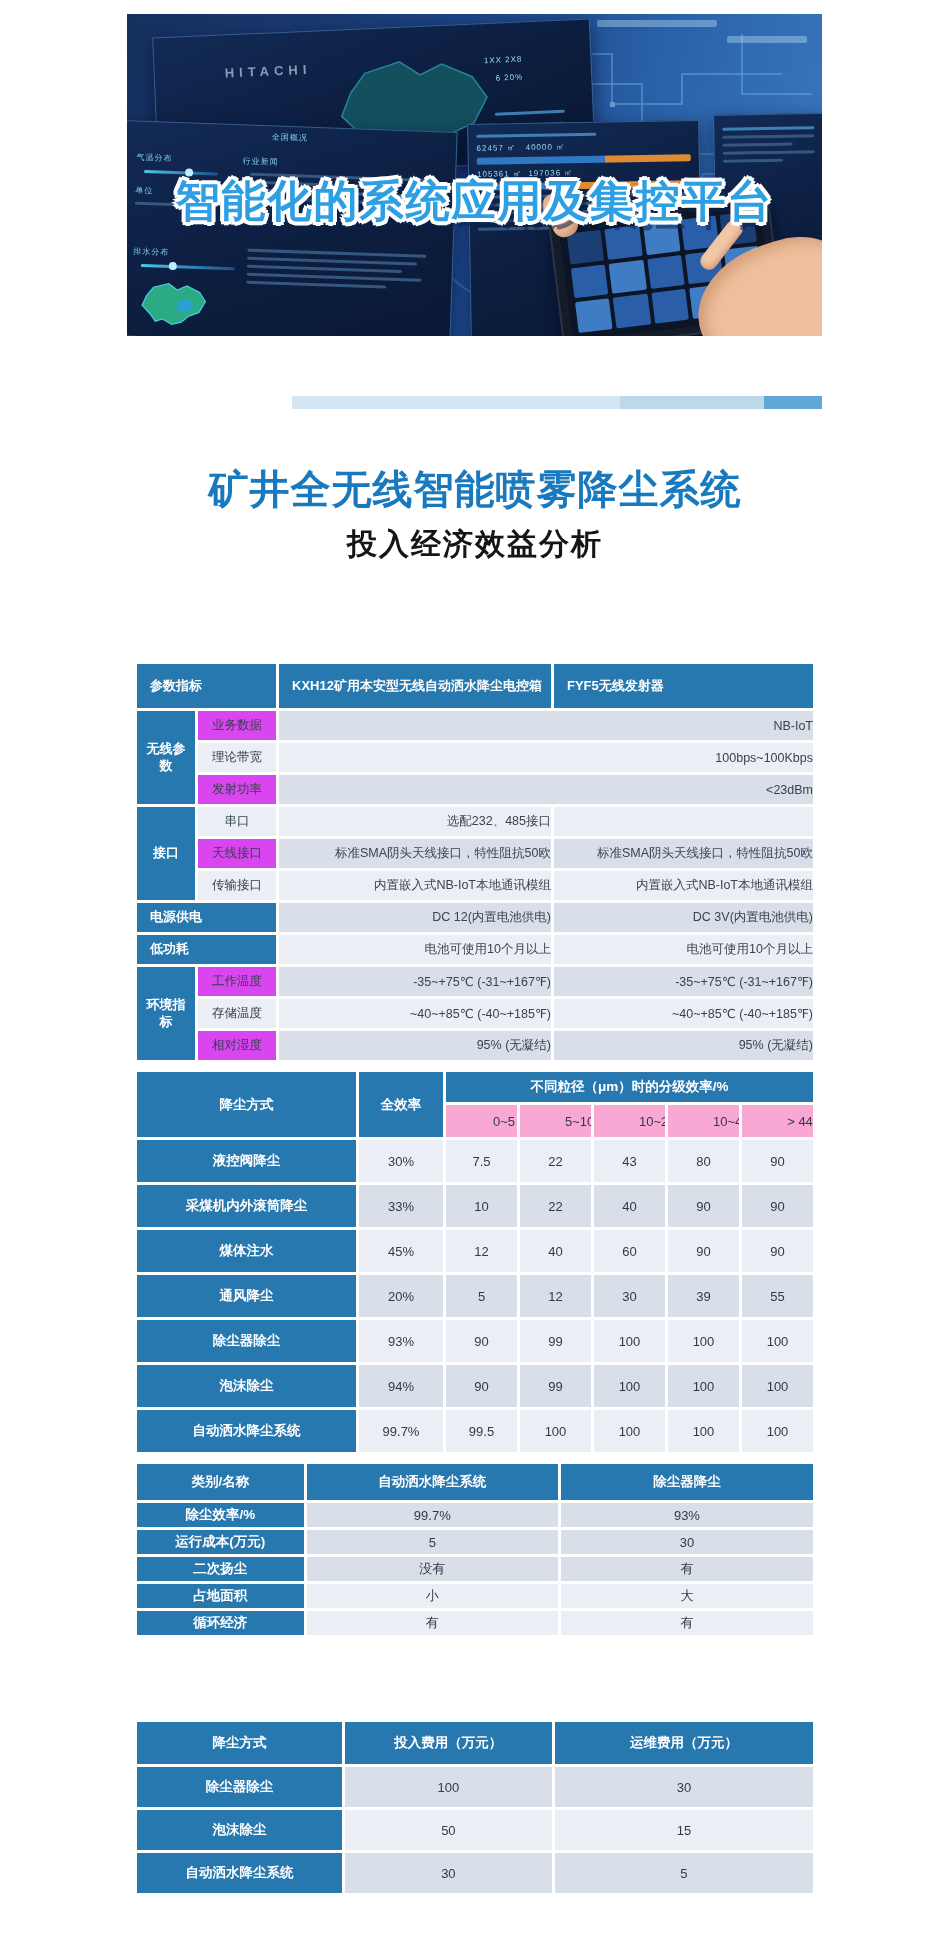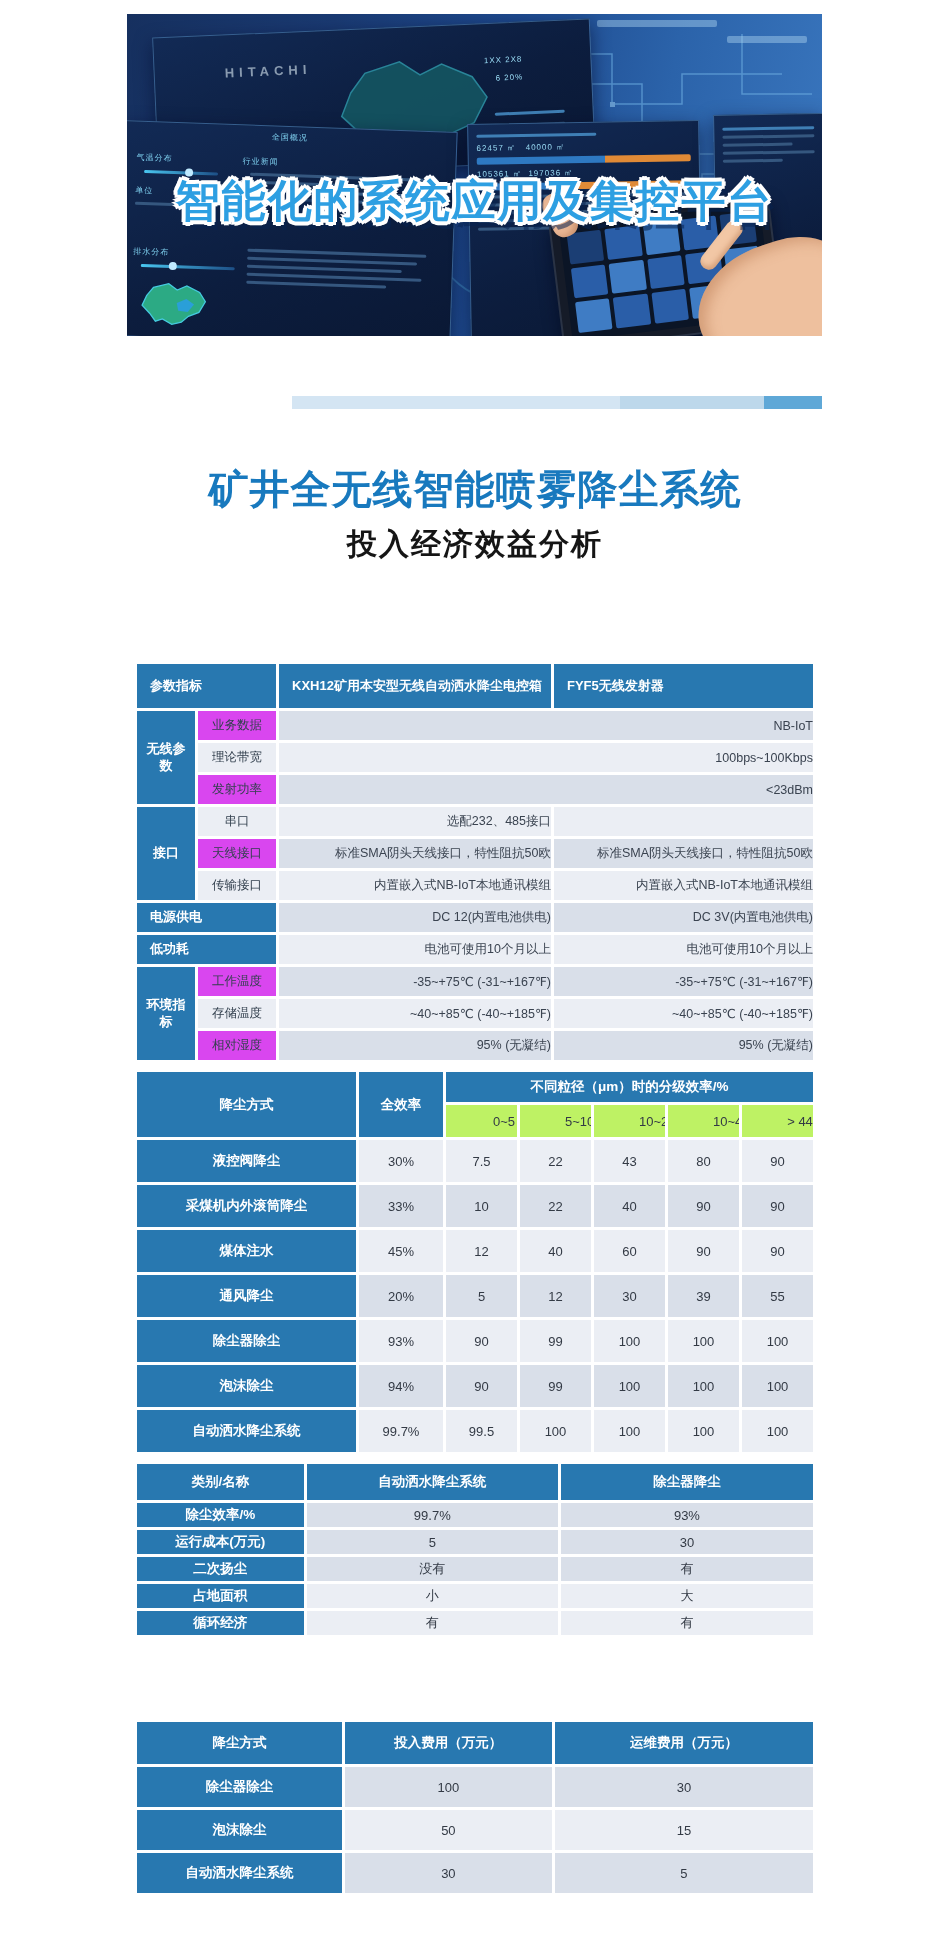--- a/index.html
+++ b/index.html
@@ -57,21 +57,21 @@
   .t1 th.grp { font-size:13px; text-align:center; padding:0 6px; line-height:1.3; }
   .t1 td.lab { text-align:center; color:#33404e; }
   .t1 td.val { text-align:right; padding-left:4px; color:#3a4350; }
   .rd td, td.rd { background:#d9dfe9; }
   .rl td, td.rl { background:#ebeef4; }
   .t1 td.lab.rd { background:#d946ef; }
   .t2 { top:1069px; font-size:13px; }
   .t2 .h1 { height:30px; } .t2 .h2 { height:32px; }
   .t2 tbody tr { height:42px; }
   .t2 th.blue { font-size:13.5px; }
-  .t2 td.bin { background:#bef264; text-align:center; color:#333a45;padding-left:45px; }
+  .t2 td.bin { background:#f9a8d4; text-align:center; color:#333a45;padding-left:45px; }
   .t2 td.num { text-align:center; color:#333a45; }
   .t3 { top:1461px; font-size:13px; }
   .t3 thead tr { height:36px; }
   .t3 tbody tr { height:24px; }
   .t3 td { text-align:center; color:#333a45; }
   .t4 { top:1719px; font-size:13px; }
   .t4 thead tr { height:42px; }
   .t4 tbody tr { height:40px; }
   .t4 td { text-align:center; color:#333a45; }
   th.blue.c { text-align:center; font-size:13.5px; }

